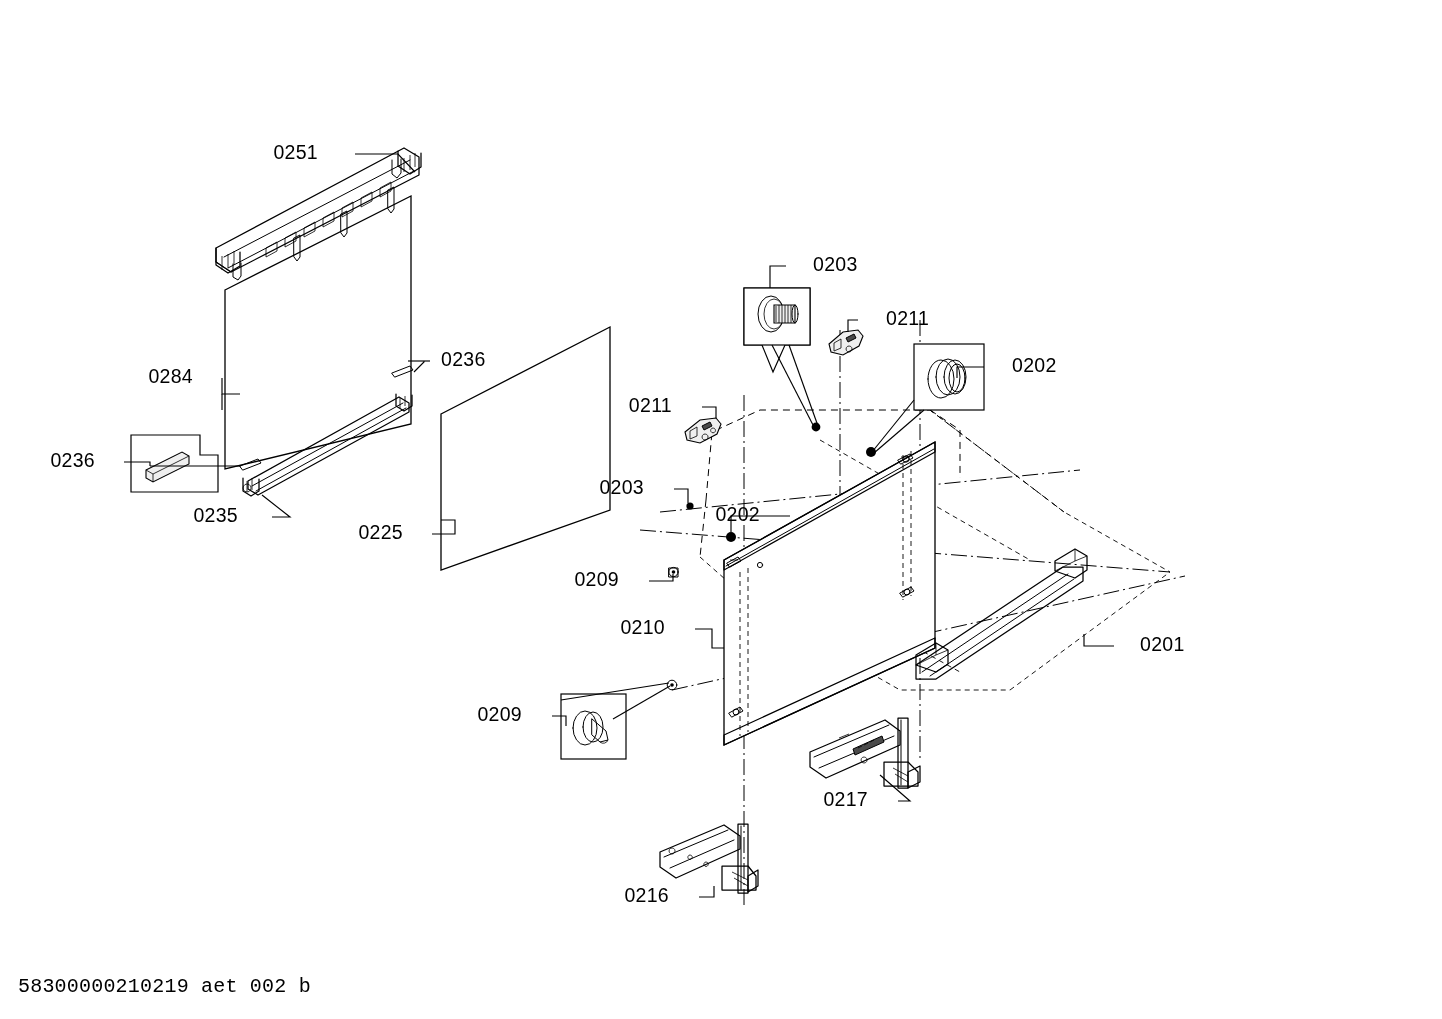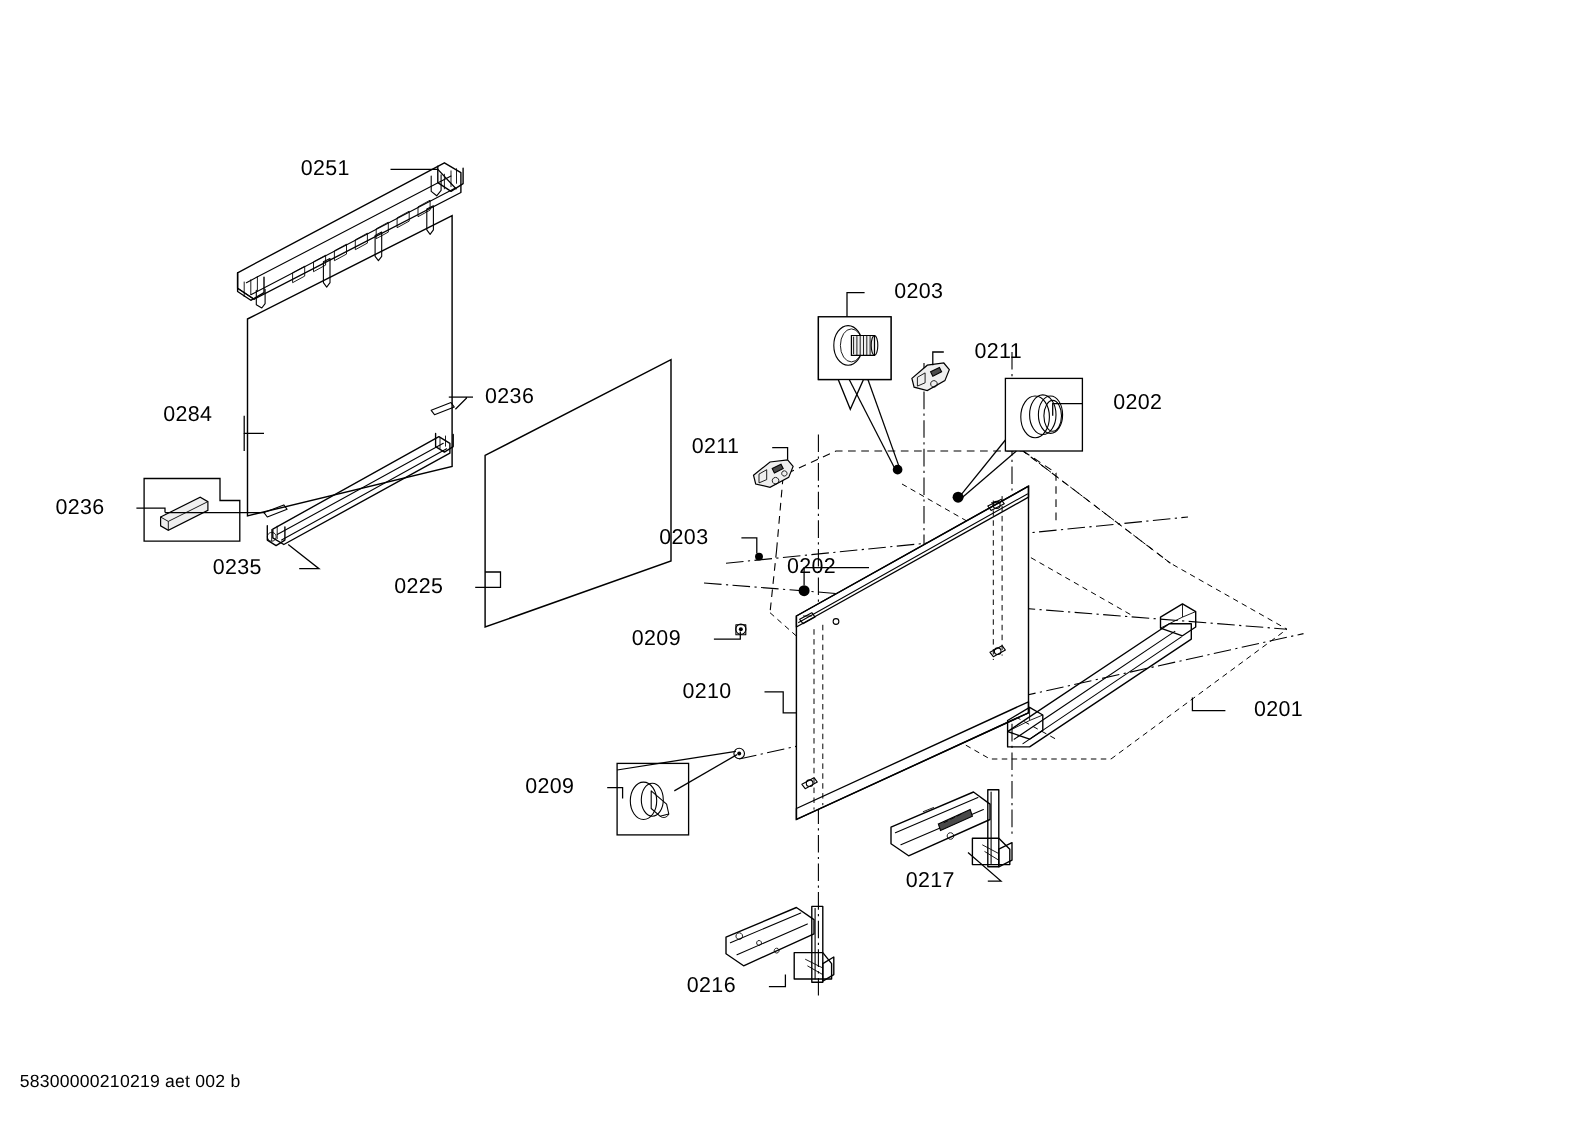--- a/index.html
+++ b/index.html
@@ -13,21 +13,21 @@
   svg#drawing{position:absolute;left:0;top:0;width:1442px;height:1019px;display:block;}
   .lbl{
     font-family:"Liberation Sans", sans-serif;
     font-size:19.5px;
     fill:#000;
     letter-spacing:0.3px;
     dominant-baseline:middle;
   }
   .footer-txt{
     position:absolute;left:18px;top:975px;
-    font-size:16px;letter-spacing:0.2px;white-space:nowrap;
+    font-size:20px;letter-spacing:0.2px;white-space:nowrap;font-family:Liberation Mono, monospace;
   }
   .solid{fill:none;stroke:#000;stroke-width:1.25;stroke-linejoin:round;stroke-linecap:round;}
   .thin{fill:none;stroke:#000;stroke-width:1;stroke-linejoin:round;stroke-linecap:round;}
   .hair{fill:none;stroke:#000;stroke-width:0.8;}
   .lead{fill:none;stroke:#000;stroke-width:1.15;}
   .dash{fill:none;stroke:#000;stroke-width:1;stroke-dasharray:7 5;}
   .dashfine{fill:none;stroke:#000;stroke-width:0.9;stroke-dasharray:5 4;}
   .dashdot{fill:none;stroke:#000;stroke-width:1;stroke-dasharray:16 4 2 4;}
   .box{fill:#ffffff;stroke:#000;stroke-width:1.2;}
   .panelfill{fill:#ffffff;stroke:#000;stroke-width:1.3;}

